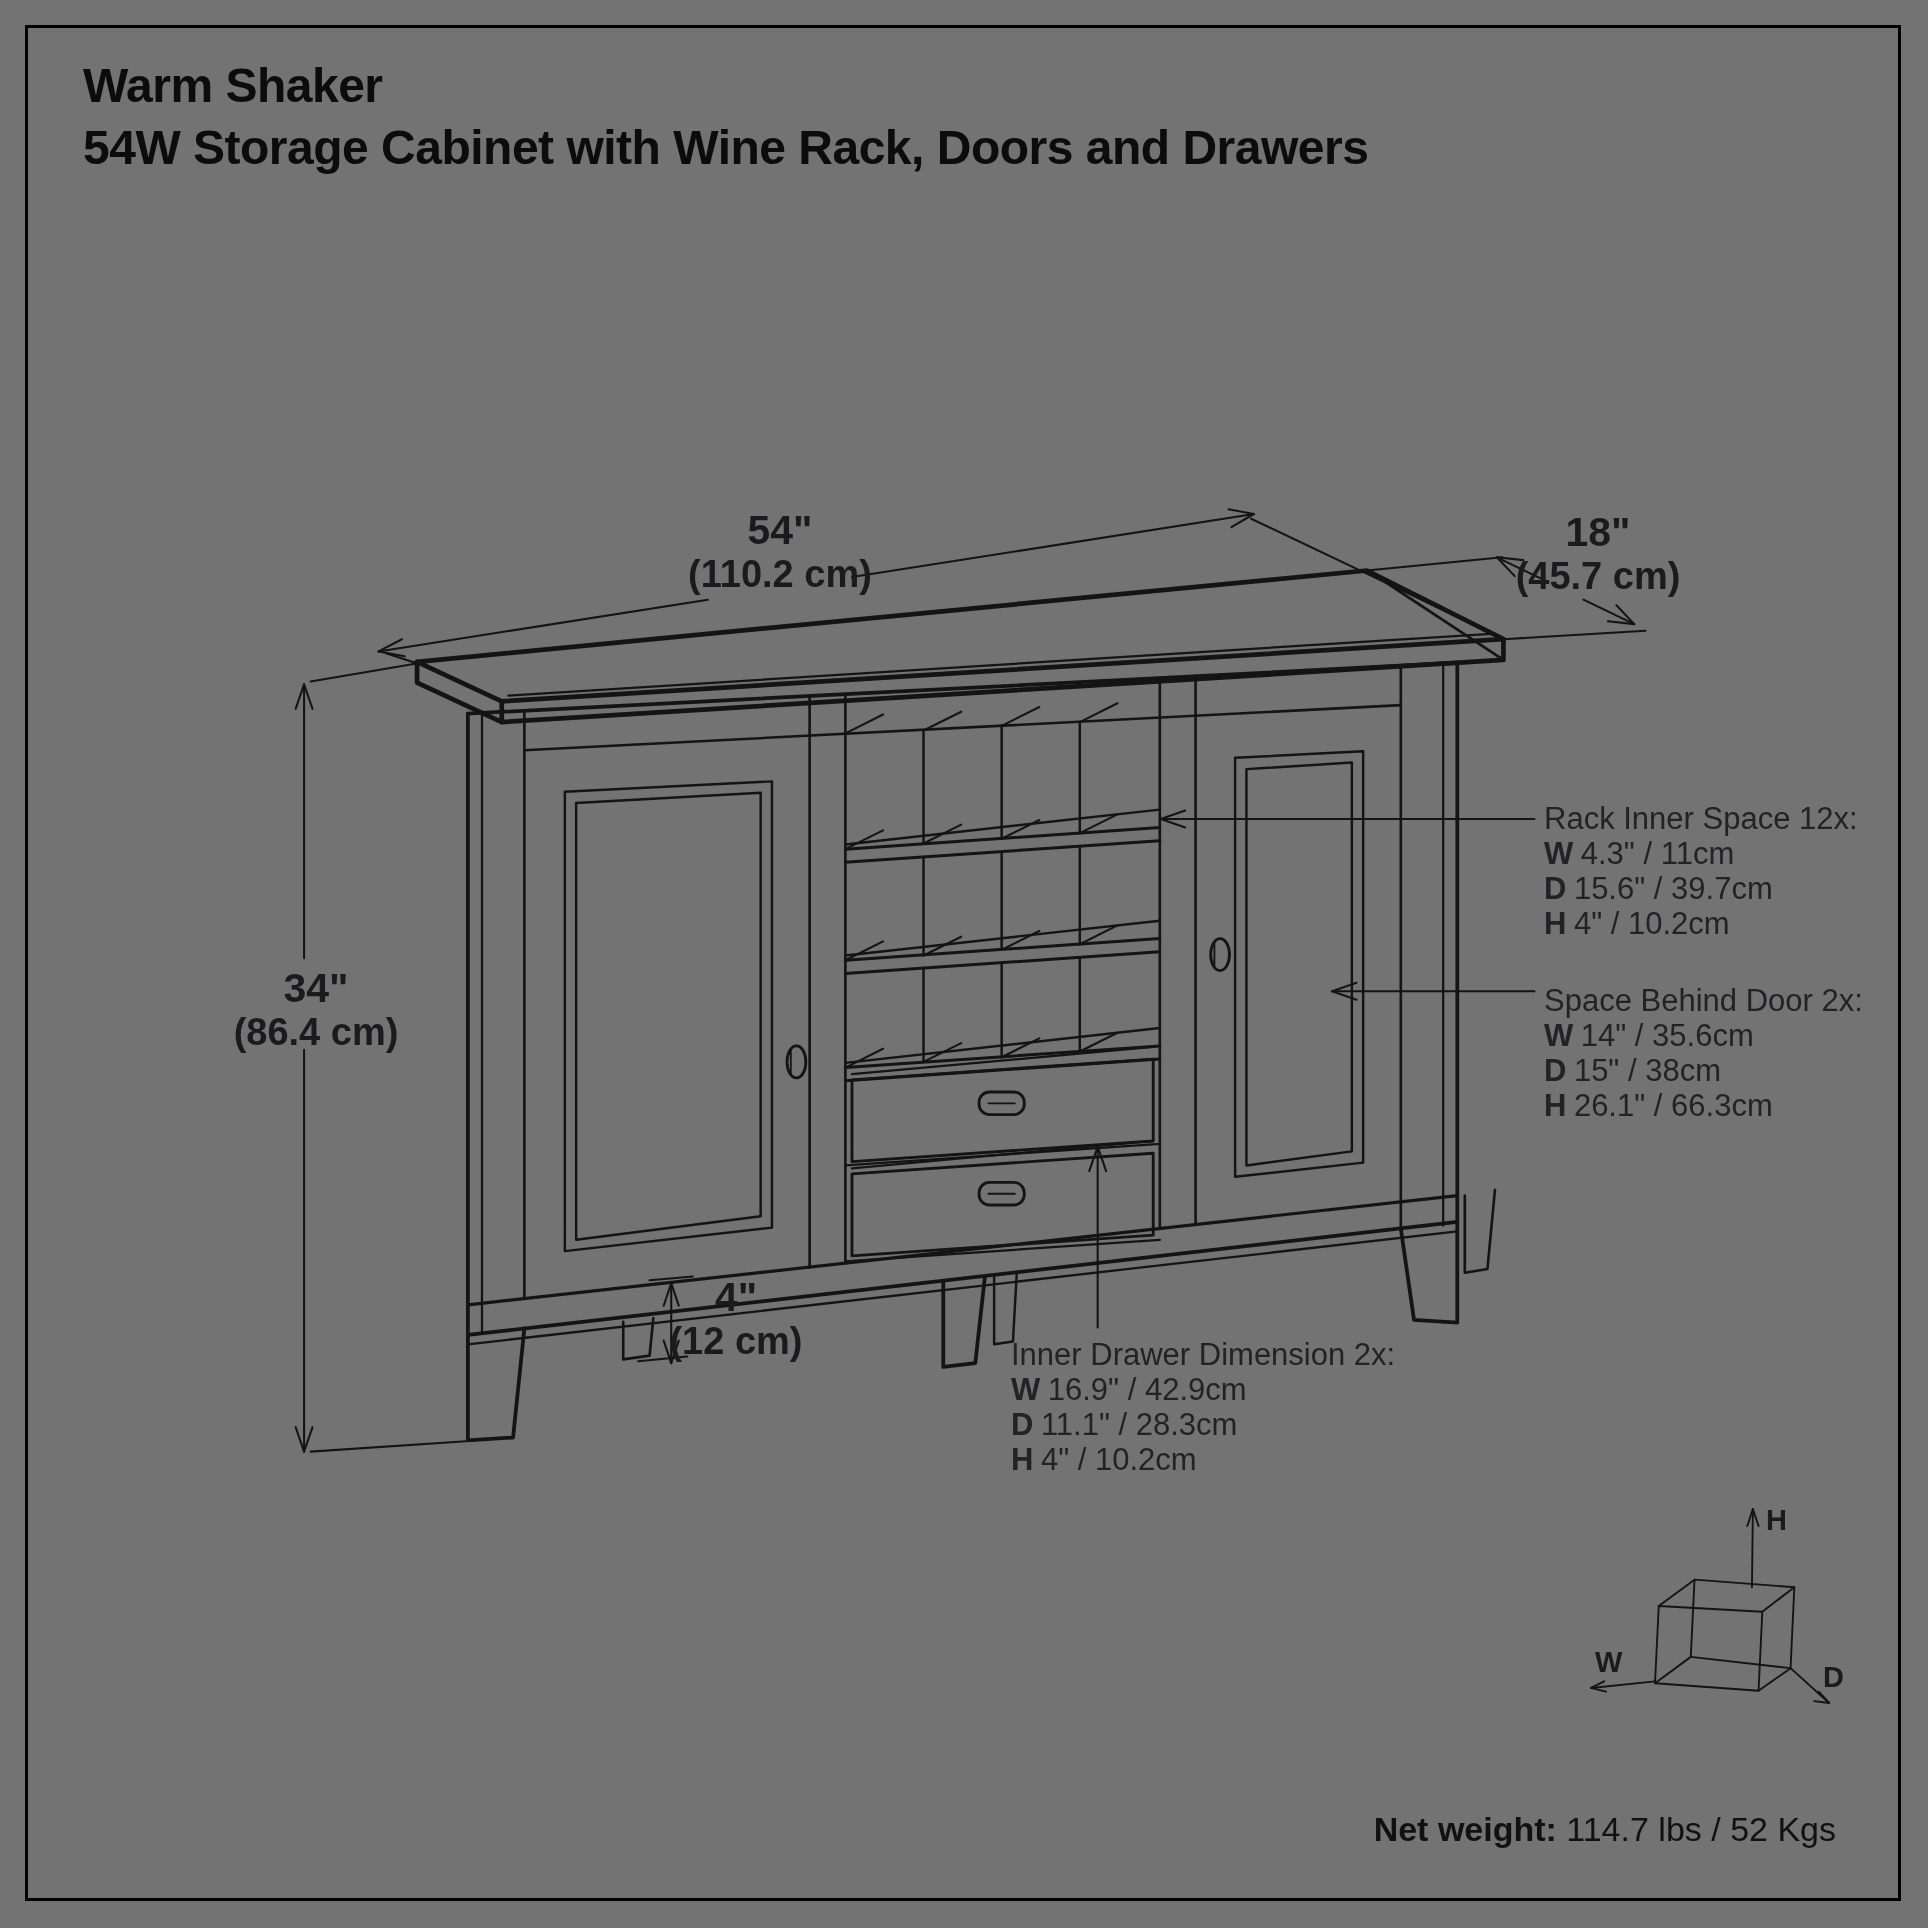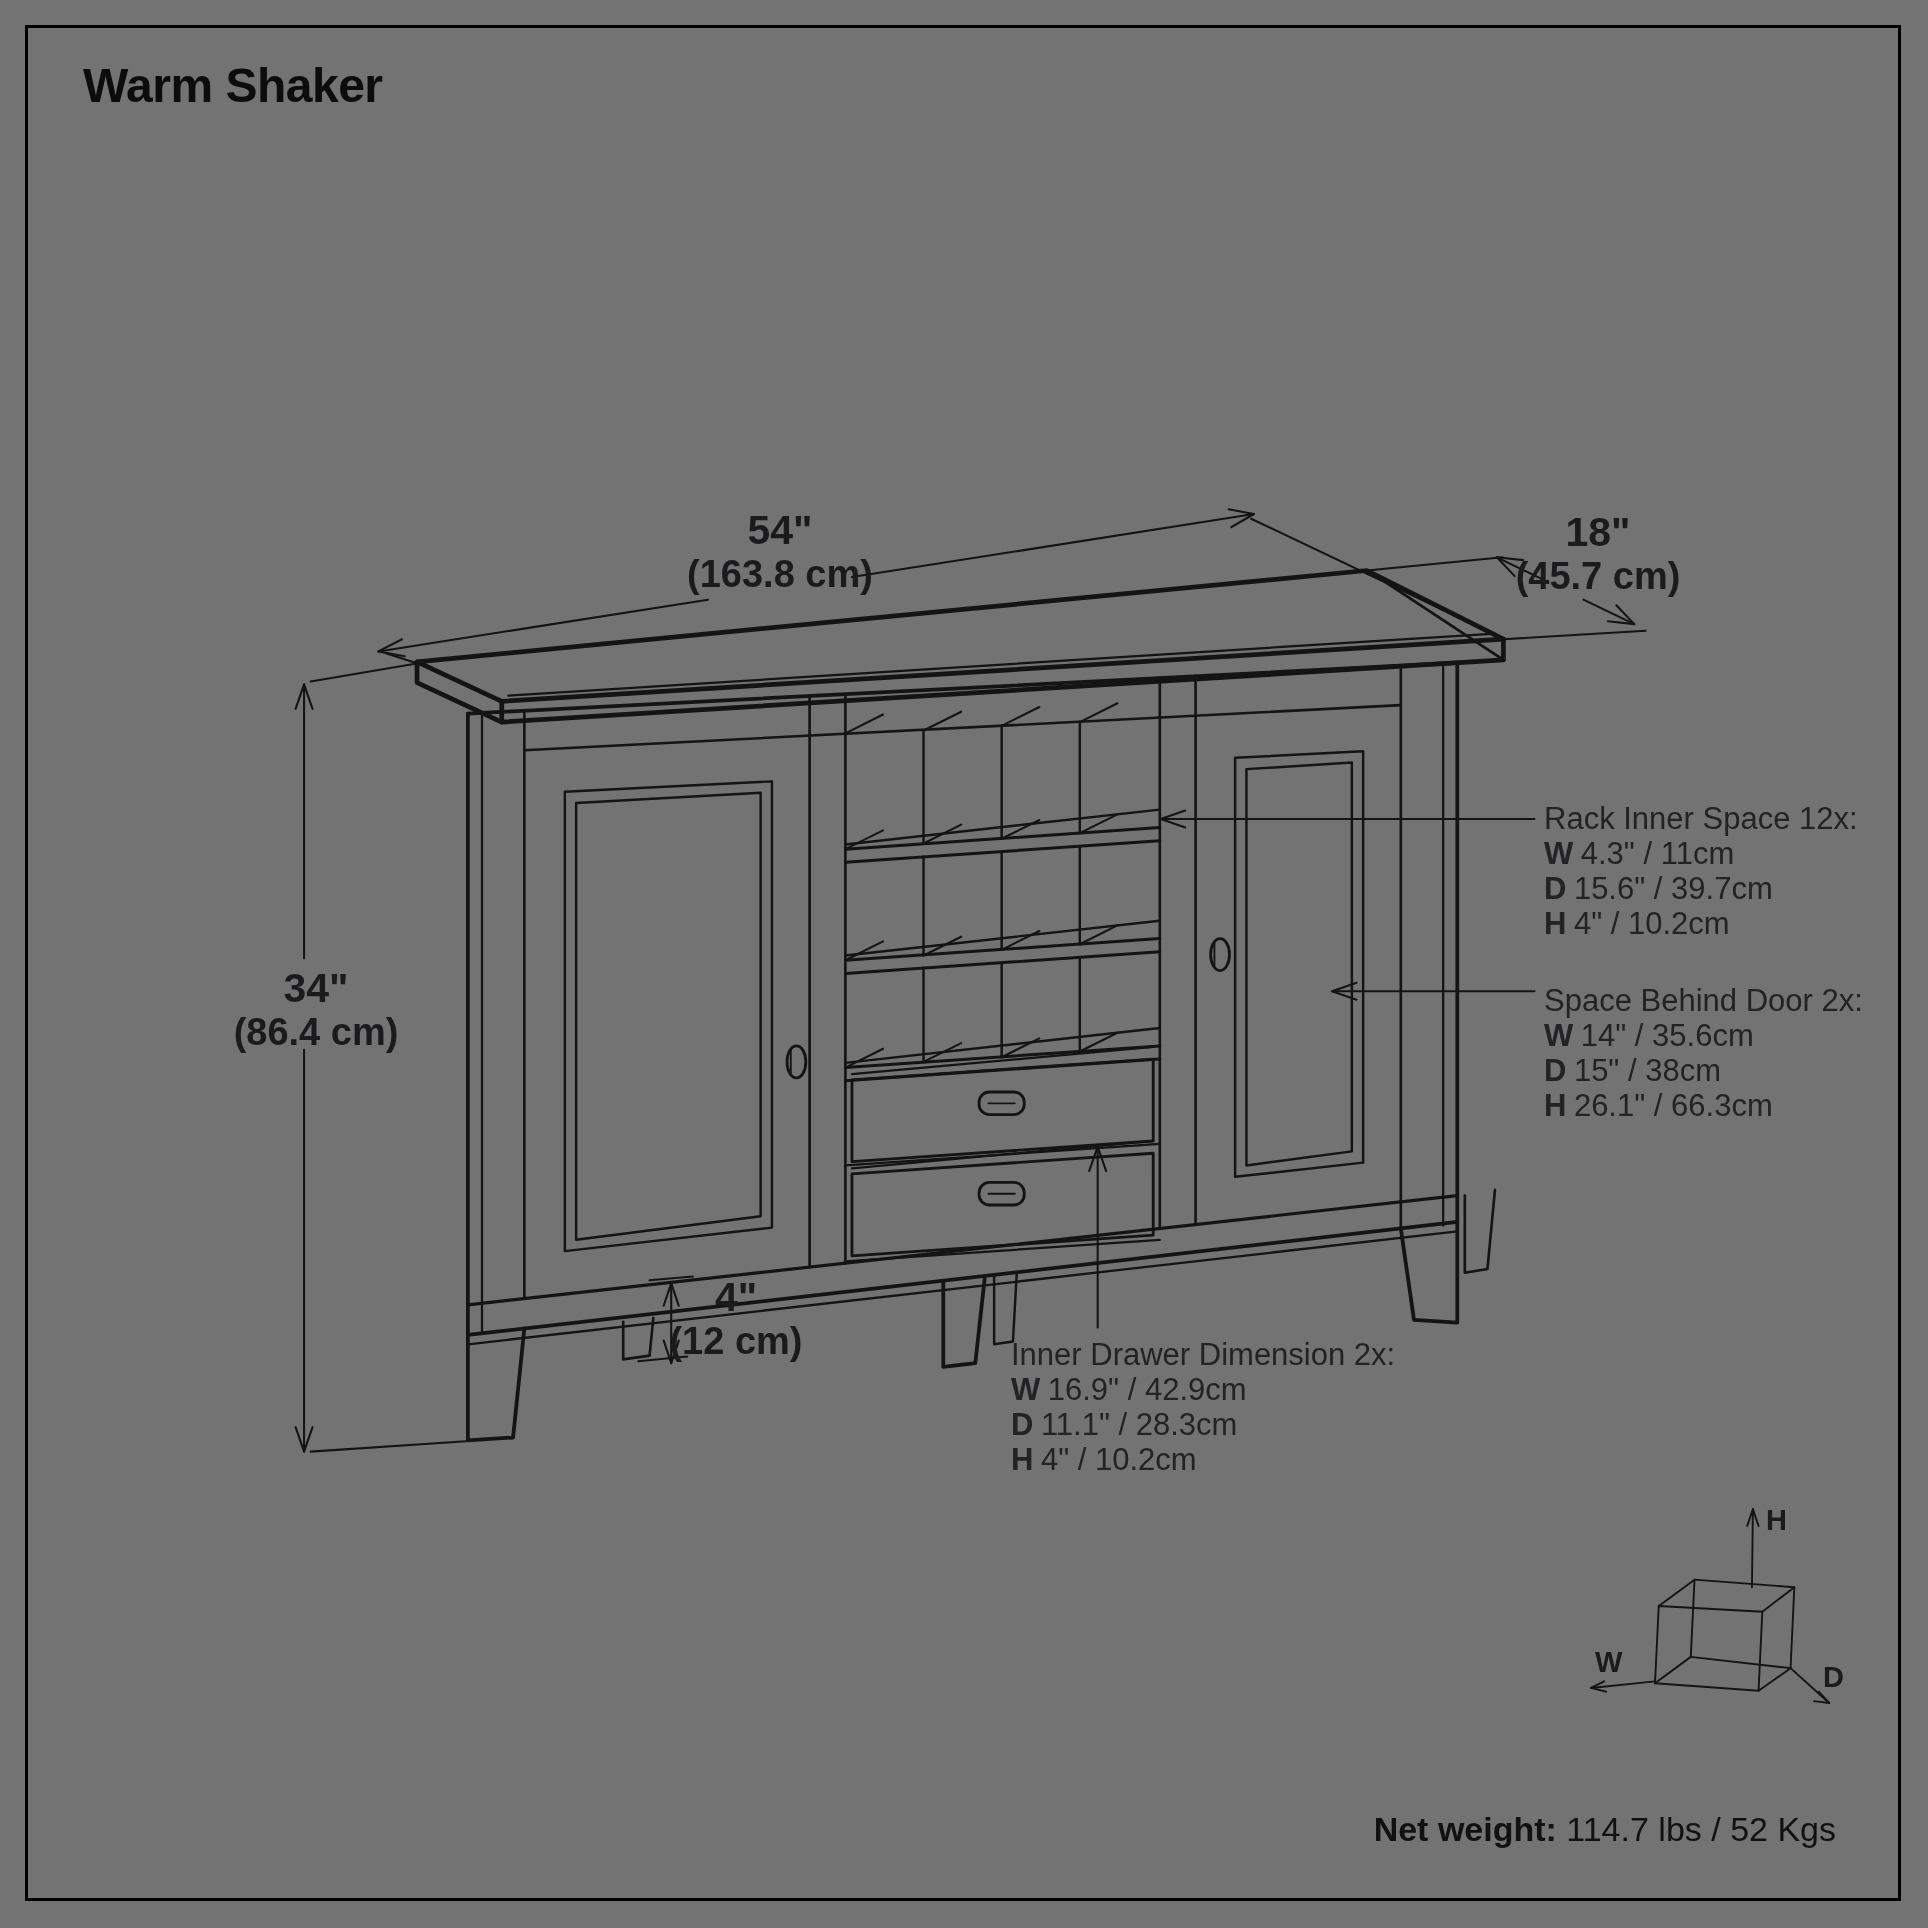--- a/index.html
+++ b/index.html
@@ -30,20 +30,21 @@
 </style>
 </head>
 <body>
 
 <div class="canvas">
 
   <div class="page-border"></div>
 
   <div class="title">
     <div>Warm Shaker</div>
+    <div>54W Storage Cabinet with Wine Rack, Doors and Drawers</div>
   </div>
 
   <svg class="art" viewBox="0 0 2048 2048" fill="none" stroke="#141414" stroke-linecap="round" stroke-linejoin="round">
 
     <g stroke-width="5">
       <path d="M443,703 L533,745 L1597,679 L1452,606 Z"></path>
       <path d="M533,745 L533,767 L1597,701 L1597,679"></path>
       <path d="M443,703 L443,725 L533,767"></path>
       <path d="M1597,701 L1462,612" stroke-width="3"></path>
       <path d="M540,739 L1588,673" stroke-width="2.4"></path>
@@ -195,21 +196,21 @@
       <path d="M1862,1603 L1856,1621 M1862,1603 L1868,1621"></path>
       <path d="M1758,1786 L1690,1793"></path>
       <path d="M1690,1793 L1704,1786 M1690,1793 L1706,1797"></path>
       <path d="M1902,1772 L1943,1809"></path>
       <path d="M1943,1809 L1927,1807 M1943,1809 L1932,1797"></path>
     </g>
   </svg>
 
   <div class="dim-label" style="left:780px;top:508px;">
     <div class="v">54"</div>
-    <div class="m">(163.8 cm)</div>
+    <div class="m">(110.2 cm)</div>
   </div>
 
   <div class="dim-label" style="left:1598px;top:510px;">
     <div class="v">18"</div>
     <div class="m">(45.7 cm)</div>
   </div>
 
   <div class="dim-label" style="left:316px;top:966px;">
     <div class="v">34"</div>
     <div class="m">(86.4 cm)</div>

